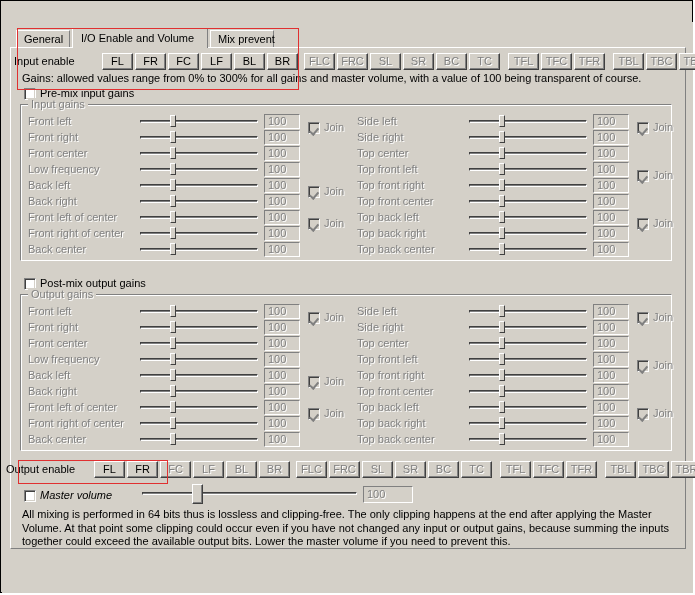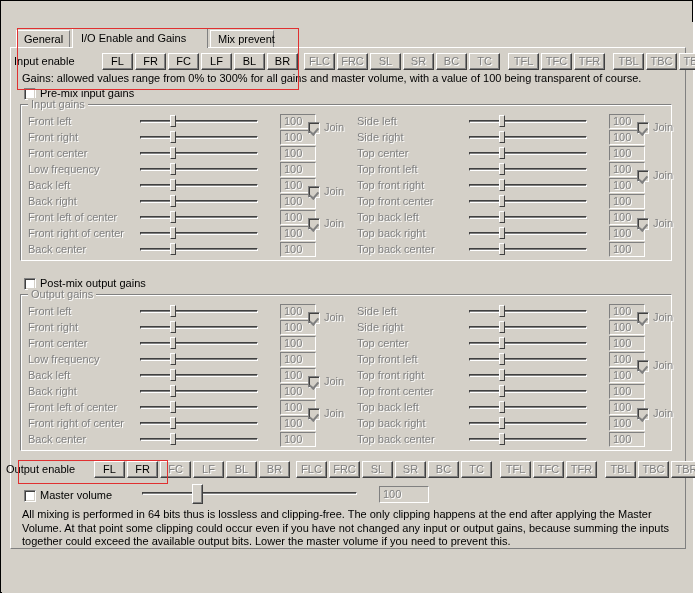--- a/index.html
+++ b/index.html
@@ -162,21 +162,21 @@
     box-sizing: border-box;
   }
   .valbox {
     position: absolute; top: 0;
     width: 36px; height: 15px;
     background: #d4d0c8;
     border-top: 1px solid #808080; border-left: 1px solid #808080;
     border-right: 1px solid #ffffff; border-bottom: 1px solid #ffffff;
     box-sizing: border-box;
     font-size: 11px; color: #808080; text-shadow: 1px 1px 0 #fff;
-    line-height: 13px; padding-left: 3px; margin-left: 16px;
+    line-height: 13px; padding-left: 3px;
   }
 
   
   #master-slider { position: absolute; }
   #master-slider .mtrack {
     position: absolute; left: 0; top: 6px; width: 100%; height: 3px;
     background: #808080;
     border-top: 1px solid #404040; border-left: 1px solid #404040;
     border-bottom: 1px solid #ffffff; border-right: 1px solid #ffffff;
     box-sizing: border-box;
@@ -218,21 +218,21 @@
 </head>
 <body>
 
 <div id="window">
 
 
   <div id="client">
 
     <div id="tabstrip">
         <div class="tab" style="left: 0px; width: 54px;"><span>General</span></div>
-        <div class="tab active" style="left: 56px; width: 136px;"><span>I/O Enable and Gains</span></div>
+        <div class="tab active" style="left: 56px; width: 136px;"><span>I/O Enable and Volume</span></div>
         <div class="tab" style="left: 194px; width: 64px;"><span>Mix prevent</span></div>
       </div>
 
     <div id="tabbody"></div>
 
     <div id="content">
         <div class="enable-row" style="left: 12px; top: 31px; width: 660px;">
           <span class="enable-label">Input enable</span>
           <div class="chbtn" style="left: 88px; width: 31px;">FL</div>
           <div class="chbtn" style="left: 121px; width: 31px;">FR</div>
@@ -591,21 +591,21 @@
           <div class="chbtn disabled" style="left: 422px; width: 31px;">BC</div>
           <div class="chbtn disabled" style="left: 455px; width: 31px;">TC</div>
           <div class="chbtn disabled" style="left: 494px; width: 31px;">TFL</div>
           <div class="chbtn disabled" style="left: 527px; width: 31px;">TFC</div>
           <div class="chbtn disabled" style="left: 560px; width: 31px;">TFR</div>
           <div class="chbtn disabled" style="left: 599px; width: 31px;">TBL</div>
           <div class="chbtn disabled" style="left: 632px; width: 31px;">TBC</div>
           <div class="chbtn disabled" style="left: 665px; width: 31px;">TBR</div>
         </div>
         <div class="cbox" style="left: 22px; top: 468px;"></div>
-        <span class="cb-label" style="left: 38px; top: 467px;">Master volume</span>
+        <span class="cb-label" style="left: 38px; top: 467px; font-style: italic;">Master volume</span>
         <div id="master-slider" style="position: absolute; left: 140px; top: 464px; width: 215px; height: 16px;">
           <div class="mtrack"></div>
           <div class="mthumb" style="left: 50px;"></div>
         </div>
         <div class="valbox" style="left: 361px; top: 464px; width: 50px; height: 17px; line-height: 15px;">100</div>
         <div style="position: absolute; left: 20px; top: 486px; width: 652px; font-size: 11px; color: rgb(0, 0, 0); line-height: 13.5px;">All mixing is performed in 64 bits thus is lossless and clipping-free. The only clipping happens at the end after applying the Master Volume. At that point some clipping could occur even if you have not changed any input or output gains, because summing the inputs together could exceed the available output bits. Lower the master volume if you need to prevent this.</div>
       </div>
 
 
   </div>

